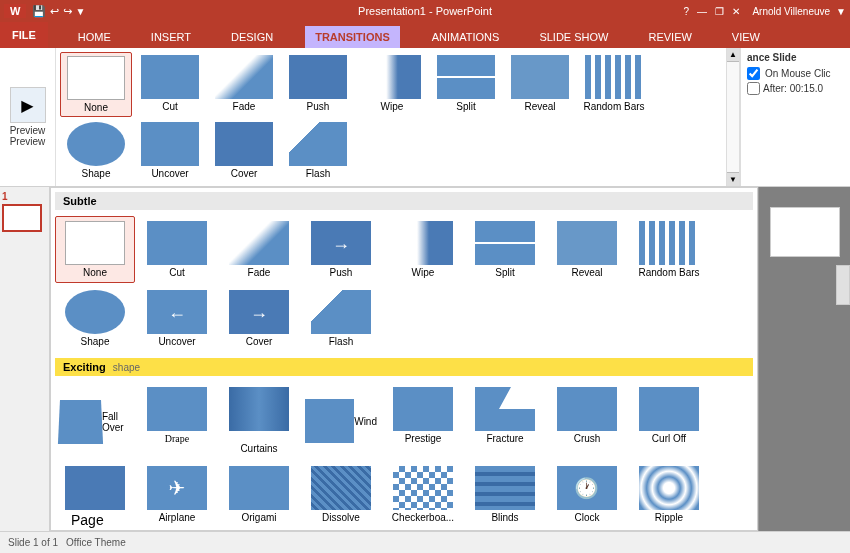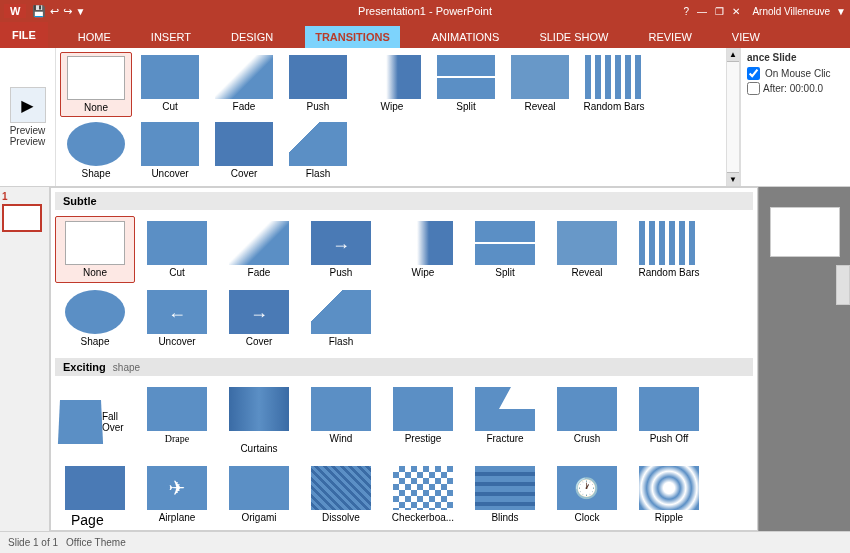--- a/index.html
+++ b/index.html
@@ -50,21 +50,21 @@
       <span style="color:white;font-size:10px;margin-left:8px;">Arnold Villeneuve</span>
       <span style="color:white;font-size:10px;margin-left:2px;">▼</span>
     </div>
   </div>
 
   <div style="background:#b83c2b; display:flex; align-items:flex-end; height:26px;gap:20px;">
     <button style="background:#c0392b;color:white;font-weight:bold;font-size:11px;padding:0 12px;border:none;cursor:pointer;height:26px;">FILE</button>
     <button style="background:transparent;color:white;font-size:11px;padding:0 10px;border:none;cursor:pointer;height:22px;">HOME</button>
     <button style="background:transparent;color:white;font-size:11px;padding:0 10px;border:none;cursor:pointer;height:22px;">INSERT</button>
     <button style="background:transparent;color:white;font-size:11px;padding:0 10px;border:none;cursor:pointer;height:22px;">DESIGN</button>
-    <button style="background:#7dd3fc;color:#b83c2b;font-size:11px;font-weight:bold;padding:0 10px;border:2px solid #b83c2b;border-bottom:none;cursor:pointer;height:24px;">TRANSITIONS</button>
+    <button style="background:#c4b5fd;color:#b83c2b;font-size:11px;font-weight:bold;padding:0 10px;border:2px solid #b83c2b;border-bottom:none;cursor:pointer;height:24px;">TRANSITIONS</button>
     <button style="background:transparent;color:white;font-size:11px;padding:0 10px;border:none;cursor:pointer;height:22px;">ANIMATIONS</button>
     <button style="background:transparent;color:white;font-size:11px;padding:0 10px;border:none;cursor:pointer;height:22px;">SLIDE SHOW</button>
     <button style="background:transparent;color:white;font-size:11px;padding:0 10px;border:none;cursor:pointer;height:22px;">REVIEW</button>
     <button style="background:transparent;color:white;font-size:11px;padding:0 10px;border:none;cursor:pointer;height:22px;">VIEW</button>
   </div>
 
   <div style="background:white; border-bottom:1px solid #d0d0d0; display:flex; align-items:stretch; min-height:88px;">
 
     <div style="display:flex;flex-direction:column;align-items:center;justify-content:center;padding:4px 8px;border-right:1px solid #e0e0e0;width:56px;">
       <div style="width:36px;height:36px;border:1px solid #ccc;background:#e8f0f8;display:flex;align-items:center;justify-content:center;font-size:16px;">▶</div>
@@ -135,21 +135,21 @@
     </div>
 
     <div style="width:110px;padding:4px 6px;border-left:1px solid #ddd;font-size:10px;color:#333;">
       <div style="font-weight:bold;margin-bottom:4px;">ance Slide</div>
       <div style="display:flex;align-items:center;gap:5px;margin-bottom:2px;">
         <input type="checkbox" checked="" style="margin: 0px;">
         <span>On Mouse Clic</span>
       </div>
       <div style="display:flex;align-items:center;gap:3px;">
         <input type="checkbox" style="margin: 0px;">
-        <span>After: 00:00.0</span>
+        <span>After: 00:15.0</span>
       </div>
     </div>
   </div>
 
   <div style="display:flex;flex:1;overflow:hidden;">
 
     <div style="width:50px;background:#f0f0f0;border-right:1px solid #d0d0d0;padding:4px 2px;overflow-y:auto;">
       <div style="position:relative;cursor:pointer;">
         <div style="font-size:10px;color:#c0392b;font-weight:bold;margin-bottom:2px;">1</div>
         <div style="width:40px;height:28px;background:white;border:2px solid #c0392b;"></div>
@@ -209,56 +209,56 @@
               <span style="color:white;font-size:18px;">→</span>
             </div>
           <span style="font-size:10px;margin-top:2px;">Cover</span>
         </div>
         <div style="display:flex;flex-direction:column;align-items:center;width:80px;padding:4px 3px;cursor:pointer;border:1px solid transparent;border-radius:2px;">
           <div style="width:60px;height:44px;background:linear-gradient(135deg,white 30%,#5b8fc5 30%);"></div>
           <span style="font-size:10px;margin-top:2px;">Flash</span>
         </div>
       </div>
 
-      <div style="background:#e5e5e5;padding:3px 8px;font-weight:bold;font-size:11px;margin-bottom:4px;">
+      <div style="background:#fde047;padding:3px 8px;font-weight:bold;font-size:11px;margin-bottom:4px;">
         <span>Exciting</span>
         <span style="font-weight:normal;font-size:10px;color:#666;margin-left:4px;">shape</span>
       </div>
       <div style="display:flex;flex-wrap:wrap;gap:2px;padding:2px 0 6px 0;">
         <div style="display:flex;flex-direction:row;align-items:center;width:80px;padding:4px 3px;cursor:pointer;border:1px solid transparent;border-radius:2px;">
           <div style="width:60px;height:44px;background:#5b8fc5;transform:perspective(40px) rotateX(5deg);"></div>
           <span style="font-size:10px;margin-top:2px;">Fall Over</span>
         </div>
         <div style="display:flex;flex-direction:column;align-items:center;width:80px;padding:4px 3px;cursor:pointer;border:1px solid transparent;border-radius:2px;font-family:Liberation Serif, serif;">
           <div style="width:60px;height:44px;background:#5b8fc5;"></div>
           <span style="font-size:10px;margin-top:2px;">Drape</span>
         </div>
         <div style="display:flex;flex-direction:column;align-items:center;width:80px;padding:4px 3px;cursor:pointer;border:1px solid transparent;border-radius:2px;">
           <div style="width:60px;height:44px;background:linear-gradient(90deg,#3a6ba5 0%,#5b8fc5 50%,#3a6ba5 100%);"></div>
           <span style="font-size:10px;margin-top:12px;">Curtains</span>
         </div>
-        <div style="display:flex;flex-direction:column;align-items:center;width:80px;padding:4px 3px;cursor:pointer;border:1px solid transparent;border-radius:2px;">
+        <div style="display:flex;align-items:center;width:80px;padding:4px 3px;cursor:pointer;border:1px solid transparent;border-radius:2px;">
           <div style="width:60px;height:44px;background:#5b8fc5;"></div>
           <span style="font-size:10px;margin-top:2px;">Wind</span>
         </div>
         <div style="display:flex;flex-direction:column;align-items:center;width:80px;padding:4px 3px;cursor:pointer;border:1px solid transparent;border-radius:2px;">
           <div style="width:60px;height:44px;background:#5b8fc5;"></div>
           <span style="font-size:10px;margin-top:2px;">Prestige</span>
         </div>
         <div style="display:flex;flex-direction:column;align-items:center;width:80px;padding:4px 3px;cursor:pointer;border:1px solid transparent;border-radius:2px;">
           <div style="width:60px;height:44px;background:#5b8fc5;clip-path:polygon(0 0,60% 0,40% 50%,100% 50%,100% 100%,0 100%);"></div>
           <span style="font-size:10px;margin-top:2px;">Fracture</span>
         </div>
         <div style="display:flex;flex-direction:column;align-items:center;width:80px;padding:4px 3px;cursor:pointer;border:1px solid transparent;border-radius:2px;">
           <div style="width:60px;height:44px;background:#5b8fc5;"></div>
           <span style="font-size:10px;margin-top:2px;">Crush</span>
         </div>
         <div style="display:flex;flex-direction:column;align-items:center;width:80px;padding:4px 3px;cursor:pointer;border:1px solid transparent;border-radius:2px;">
           <div style="width:60px;height:44px;background:#5b8fc5;"></div>
-          <span style="font-size:10px;margin-top:2px;">Push Off</span>
+          <span style="font-size:10px;margin-top:2px;">Curl Off</span>
         </div>
         <div style="display:flex;flex-direction:column;align-items:center;width:80px;padding:4px 3px;cursor:pointer;border:1px solid transparent;border-radius:2px;">
           <div style="width:60px;height:44px;background:#4a7ab5;"></div>
           <span style="font-size:14px;margin-top:2px;margin-left:12px;">Page Curl</span>
         </div>
         <div style="display:flex;flex-direction:column;align-items:center;width:80px;padding:4px 3px;cursor:pointer;border:1px solid transparent;border-radius:2px;">
           <div style="width:60px;height:44px;background:#5b8fc5;display:flex;align-items:center;justify-content:center;">
               <span style="color:white;font-size:20px;">✈</span>
             </div>
           <span style="font-size:10px;margin-top:2px;">Airplane</span>

